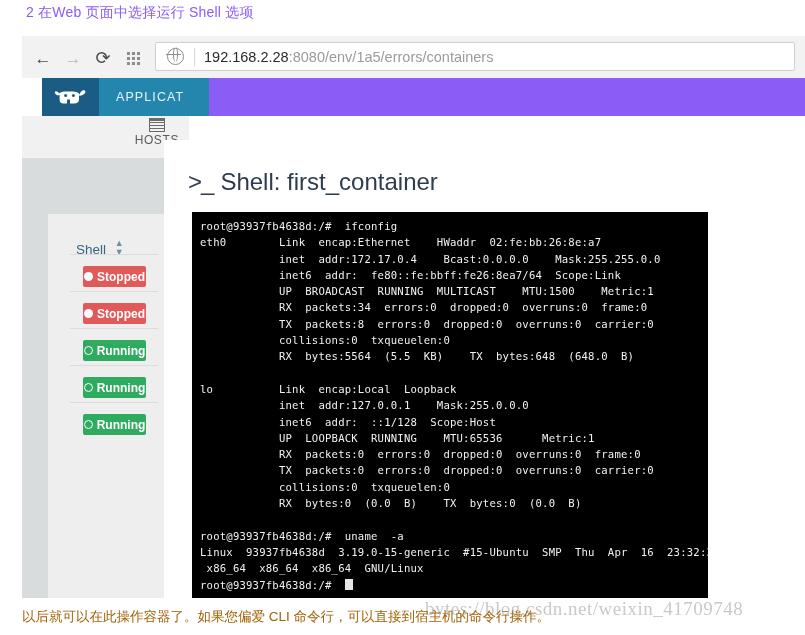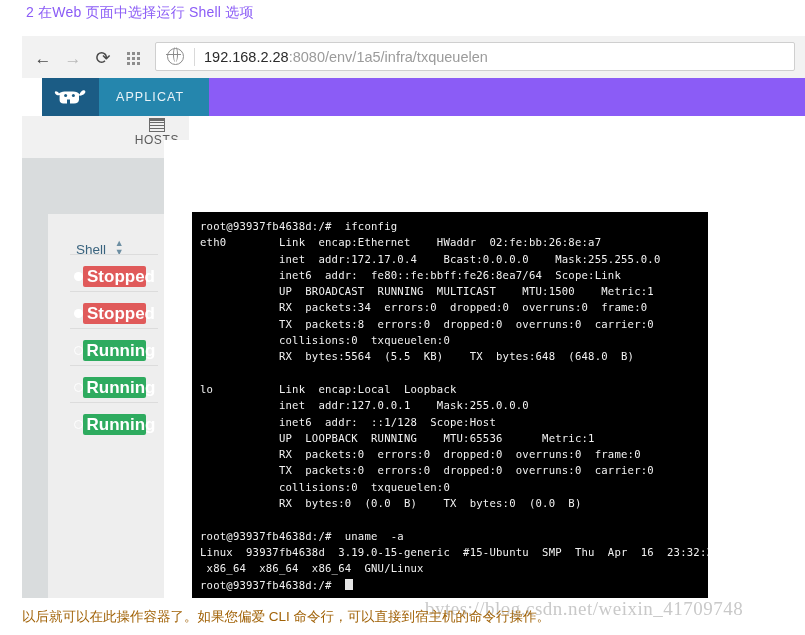--- a/index.html
+++ b/index.html
@@ -96,21 +96,21 @@
   }
   .sort-ico{
     display:inline-block;margin-left:5px;position:relative;top:1px;
     font-size:9px;line-height:9px;color:#6d8fa3;
   }
   .sort-ico b{display:block;font-weight:normal;}
   .rowsep{position:absolute;left:22px;width:88px;height:1px;background:#dcdcdc;}
   .badge{
     position:absolute;left:35px;width:63px;height:21px;border-radius:2px;
     display:flex;align-items:center;justify-content:center;gap:4px;
-    color:#ffffff;font-size:17px;font-weight:bold;box-sizing:border-box;
+    color:#ffffff;font-size:12px;font-weight:bold;box-sizing:border-box;
   }
   .badge .dot{width:9px;height:9px;border-radius:50%;box-sizing:border-box;flex:0 0 auto;}
   .badge.stopped{background:#e05a5a;}
   .badge.stopped .dot{background:#ffffff;}
   .badge.running{background:#2eab5f;}
   .badge.running .dot{border:1.6px solid #ffffff;background:transparent;}
 
   
   .modal{
     position:absolute;left:142px;top:62px;width:641px;height:500px;background:#ffffff;
@@ -158,21 +158,21 @@
           <i></i>
           <i></i>
           <i></i>
           <i></i>
         </span>
     </div>
 
     <div class="url-wrap">
       <span class="url-globe"></span>
       <span class="url-sep"></span>
-      <span class="url-text"><span class="host">192.168.2.28</span><span>:8080/env/1a5/infra/txqueuelen</span></span>
+      <span class="url-text"><span class="host">192.168.2.28</span><span>:8080/env/1a5/errors/containers</span></span>
     </div>
   </div>
 
   <div class="app">
 
     <div class="app-topbar">
       <div class="logo-block">
         <svg width="34" height="22" viewBox="0 0 34 22">
           <path fill="#ffffff" d="M4 6 C1 4 0 6 1.5 8 C2.6 9.5 4.5 9.6 5.6 9 L5.6 14 C5.6 16 7 17.6 9.4 17.6 L13 17.6 L13 13.5 L16 13.5 L16 17.6 L20 17.6 C23 17.6 25 16 25 13.6 L25 9.6 C26.6 10 29 9.4 30.6 7.6 C32.4 5.6 31 3.4 28.6 4.6 C27 5.4 26 7 25.6 8.4 C24.6 6.6 22 5.4 19 5.4 L10.5 5.4 C8 5.4 6 6.4 4.9 7.6 C4.8 7 4.5 6.4 4 6 Z"></path>
           <circle cx="11.6" cy="9.6" r="1.5" fill="#1b5c85"></circle>
@@ -223,20 +223,21 @@
             <div class="rowsep" style="top: 188px;"></div>
             <div class="badge running" style="top: 200px;">
               <span class="dot"></span>
               <span>Running</span>
             </div>
           </div>
       </div>
     </div>
 
     <div class="modal">
+      <div class="modal-title"><span class="prompt-ico">&gt;_</span><span>Shell: first_container</span></div>
 
       <div class="term">
           <pre>root@93937fb4638d:/#  ifconfig
 eth0        Link  encap:Ethernet    HWaddr  02:fe:bb:26:8e:a7
             inet  addr:172.17.0.4    Bcast:0.0.0.0    Mask:255.255.0.0
             inet6  addr:  fe80::fe:bbff:fe26:8ea7/64  Scope:Link
             UP  BROADCAST  RUNNING  MULTICAST    MTU:1500    Metric:1
             RX  packets:34  errors:0  dropped:0  overruns:0  frame:0
             TX  packets:8  errors:0  dropped:0  overruns:0  carrier:0
             collisions:0  txqueuelen:0

